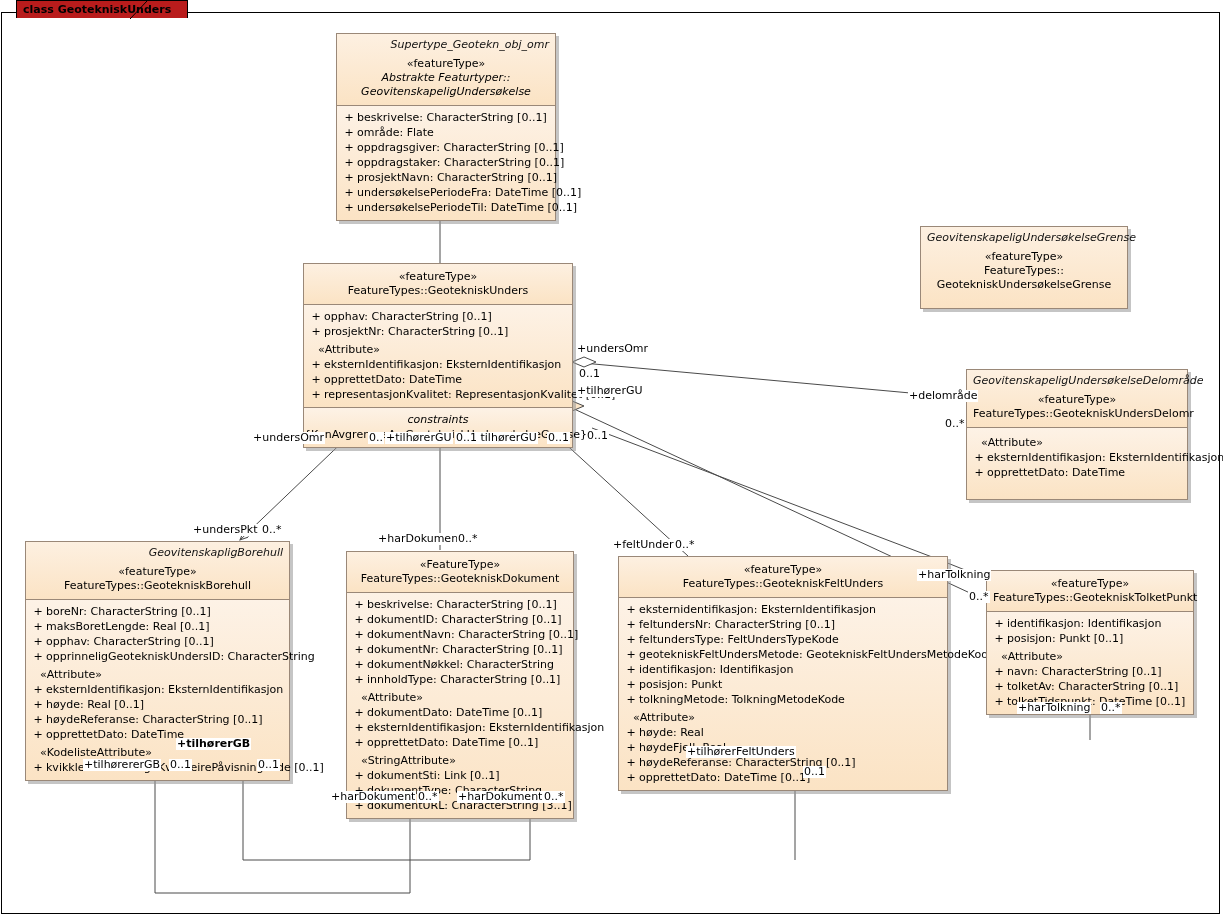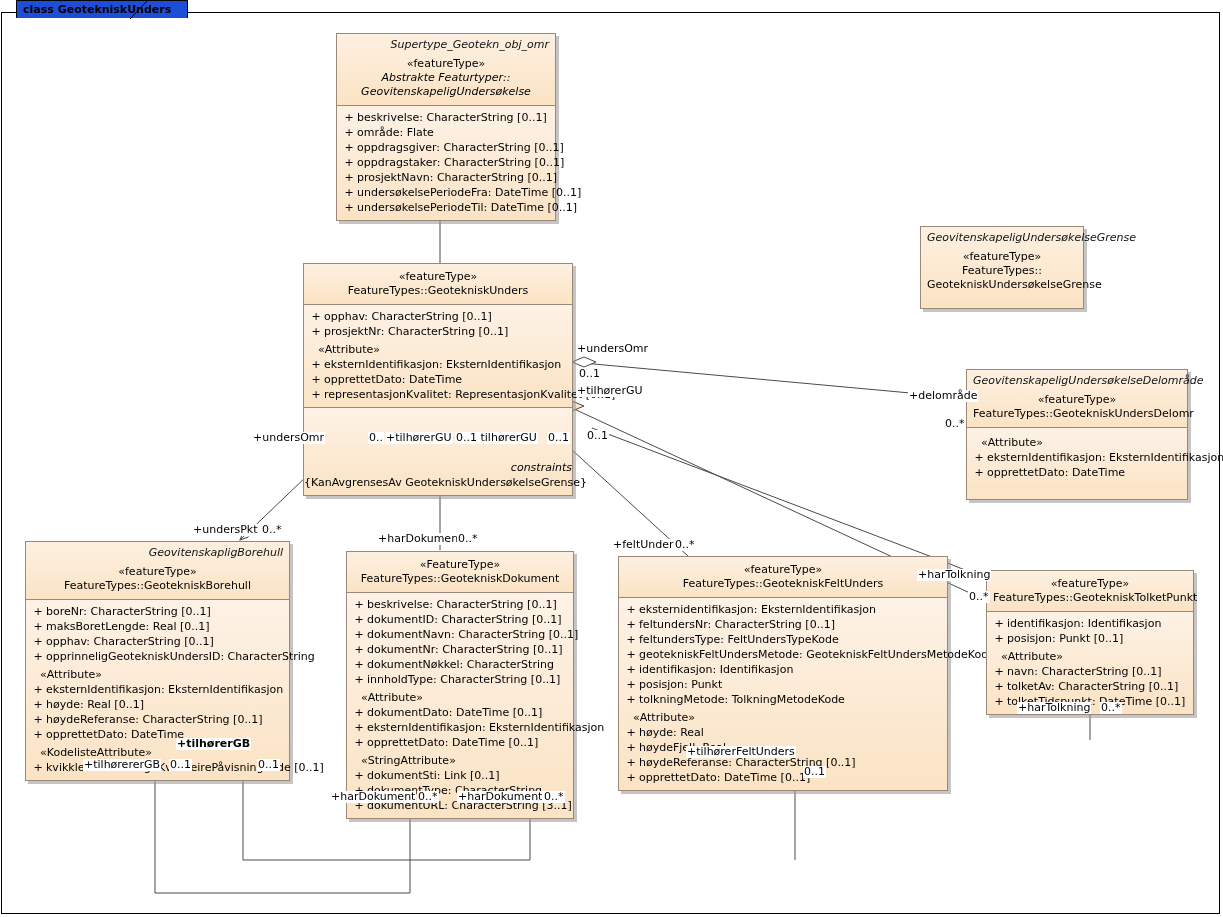--- a/index.html
+++ b/index.html
@@ -34,21 +34,21 @@
     height: 18px;
     box-sizing: border-box;
     display: flex;
     align-items: center;
     padding: 0 16px 0 6px;
     font-size: 11px;
     font-weight: bold;
     color: #000;
     border: 1px solid #000;
     border-bottom: none;
-    background: #1d4ed8;
+    background: #b91c1c;
     white-space: nowrap;
     z-index: 5;
   }
   .frame-tab-slant {
     position: absolute;
     left: 130px;
     top: 0px;
     width: 18px;
     height: 19px;
     z-index: 6;
@@ -116,24 +116,23 @@
     width: 16px;
     flex: 0 0 16px;
     text-align: center;
   }
   .uml .grp {
     line-height: 15px;
     padding: 3px 0 0 14px;
     white-space: nowrap;
   }
   .uml .constraints-title {
-    text-align: right;
+    text-align: center;
     font-style: italic;
     line-height: 15px;
-    margin-top: 48px;
   }
   .uml .constraints-body {
     text-align: center;
     line-height: 15px;
     white-space: nowrap;
   }
 
   
   .elabel {
     position: absolute;
@@ -267,21 +266,21 @@
           <span class="vis">+</span>
           <span>representasjonKvalitet: RepresentasjonKvalitet [0..1]</span>
         </div>
     </div>
     <div class="compartment">
       <div class="constraints-title">constraints</div>
       <div class="constraints-body">{KanAvgrensesAv GeotekniskUndersøkelseGrense}</div>
     </div>
   </div>
 
-  <div class="uml" style="left:920px; top:226px; width:164px;">
+  <div class="uml" style="left:920px; top:226px; width:208px;">
     <div class="hdr" style="padding-bottom:16px;">
       <div class="alias center">GeovitenskapeligUndersøkelseGrense</div>
       <div class="stereo">«featureType»</div>
       <div class="cname">FeatureTypes::</div>
       <div class="cname">GeotekniskUndersøkelseGrense</div>
     </div>
   </div>
 
   <div class="uml" style="left:966px; top:369px; width:222px;">
     <div class="hdr">

